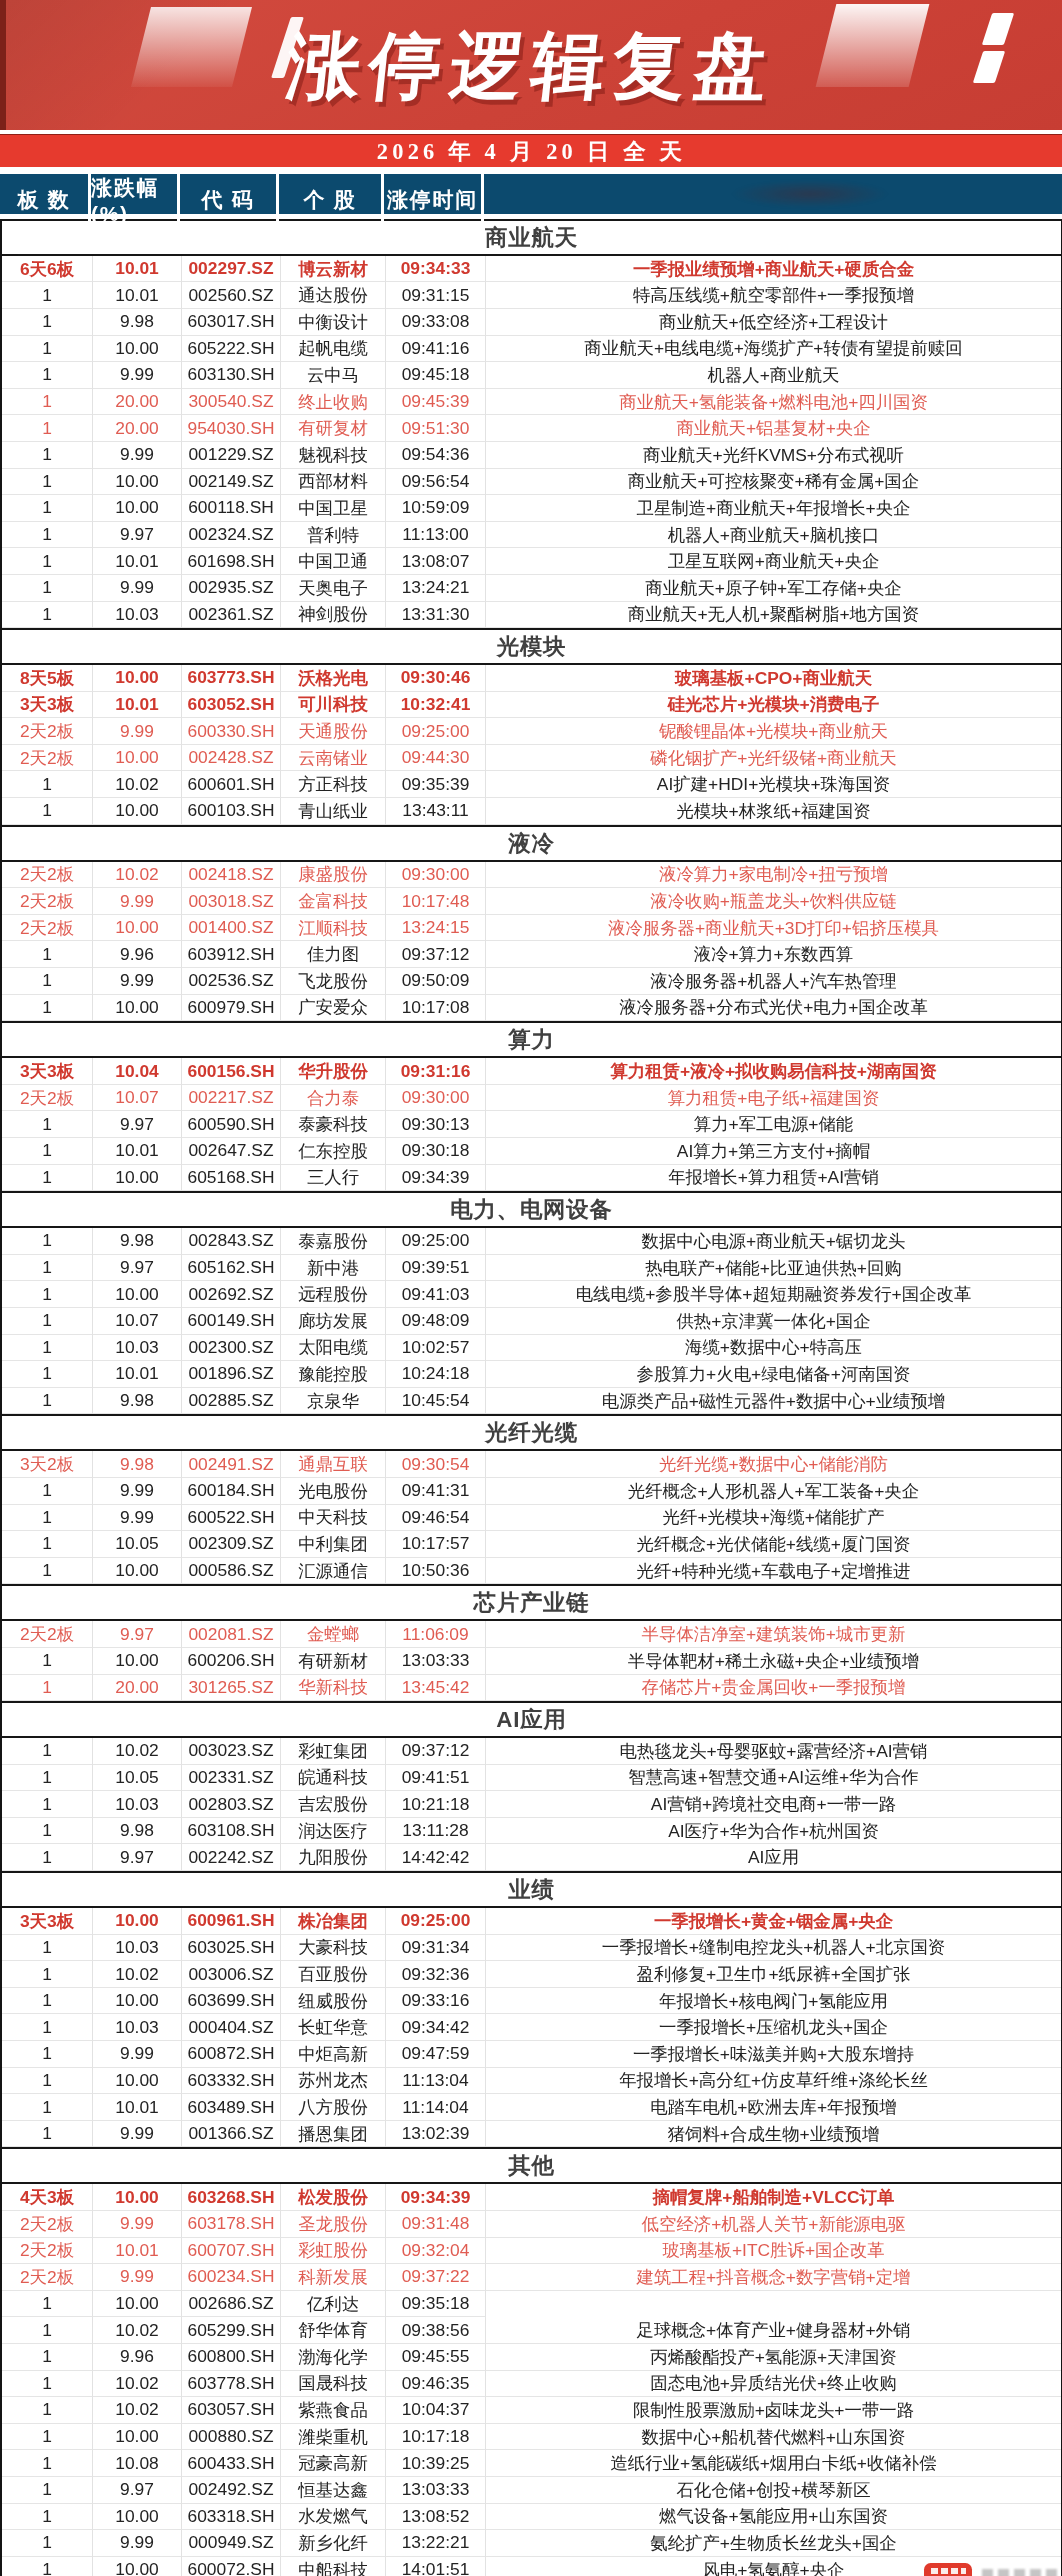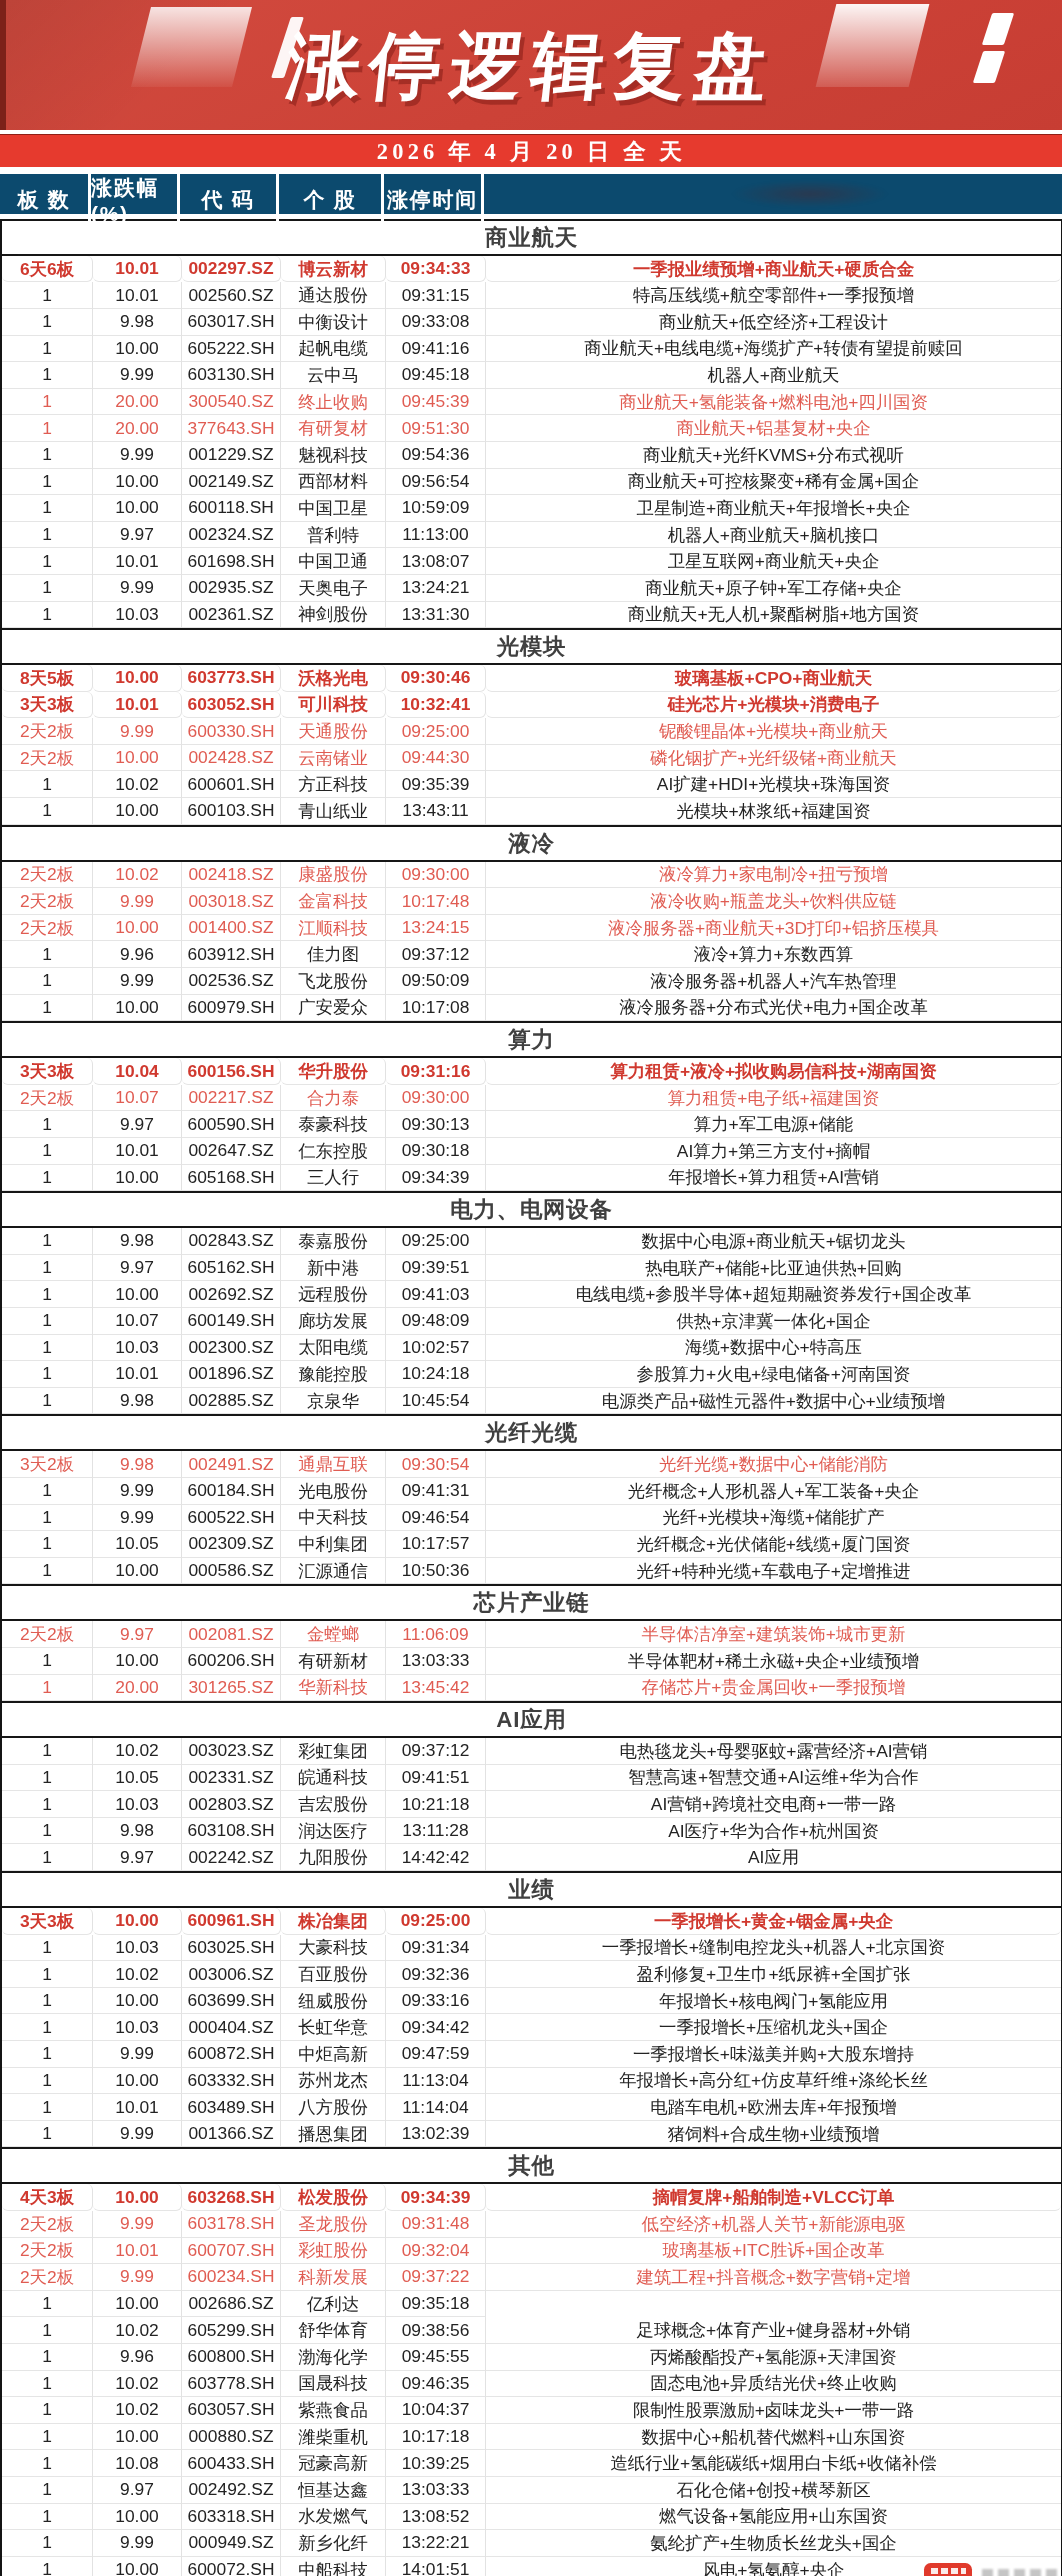--- a/index.html
+++ b/index.html
@@ -53,21 +53,21 @@
     display:flex;align-items:center;justify-content:center;
     font-size:22.4px;font-weight:bold;color:#404040;letter-spacing:0.8px;
   }
   .row{display:grid;grid-template-columns:91px 89px 99px 105px 100px 1fr;height:26.6px;box-sizing:border-box;background:#fff;}
   .cell{
     display:flex;align-items:center;justify-content:center;
     font-size:17.4px;color:#232323;white-space:nowrap;overflow:hidden;
     border-right:0.8px solid #e2e2e2;border-bottom:0.8px solid #e5e5e5;box-sizing:border-box;
   }
   .cell.last{border-right:none;}
-  .row.style-hot .cell{color:#d0392f;font-weight:bold;border-radius:6px;}
+  .row.style-hot .cell{color:#d0392f;font-weight:bold;}
   .row.style-red .cell{color:#e05c52;}
   
   .wm-badge{position:absolute;left:924px;bottom:-9px;width:48px;height:22.4px;
     background:#e03a2c;border-radius:6.6px;}
   .wm-badge:after{content:"";position:absolute;left:6.6px;top:5px;width:35px;height:6.6px;
     background:repeating-linear-gradient(90deg,rgba(255,255,255,.9) 0 6.6px,transparent 6.6px 10px);}
   .wm-scribble{position:absolute;left:982px;bottom:-4.2px;width:76px;height:10.8px;
     background:repeating-linear-gradient(90deg,rgba(150,150,150,0.55) 0 10.8px,transparent 10.8px 16px);
     filter:blur(0.8px);}
 </style>
@@ -147,21 +147,21 @@
         <div class="cell cell-boards">1</div>
         <div class="cell cell-pct">20.00</div>
         <div class="cell cell-code">300540.SZ</div>
         <div class="cell cell-stock">终止收购</div>
         <div class="cell cell-time">09:45:39</div>
         <div class="cell cell-reason last">商业航天+氢能装备+燃料电池+四川国资</div>
       </div>
       <div class="row style-red">
         <div class="cell cell-boards">1</div>
         <div class="cell cell-pct">20.00</div>
-        <div class="cell cell-code">377643.SH</div>
+        <div class="cell cell-code">954030.SH</div>
         <div class="cell cell-stock">有研复材</div>
         <div class="cell cell-time">09:51:30</div>
         <div class="cell cell-reason last">商业航天+铝基复材+央企</div>
       </div>
       <div class="row style-plain">
         <div class="cell cell-boards">1</div>
         <div class="cell cell-pct">9.99</div>
         <div class="cell cell-code">001229.SZ</div>
         <div class="cell cell-stock">魅视科技</div>
         <div class="cell cell-time">09:54:36</div>

